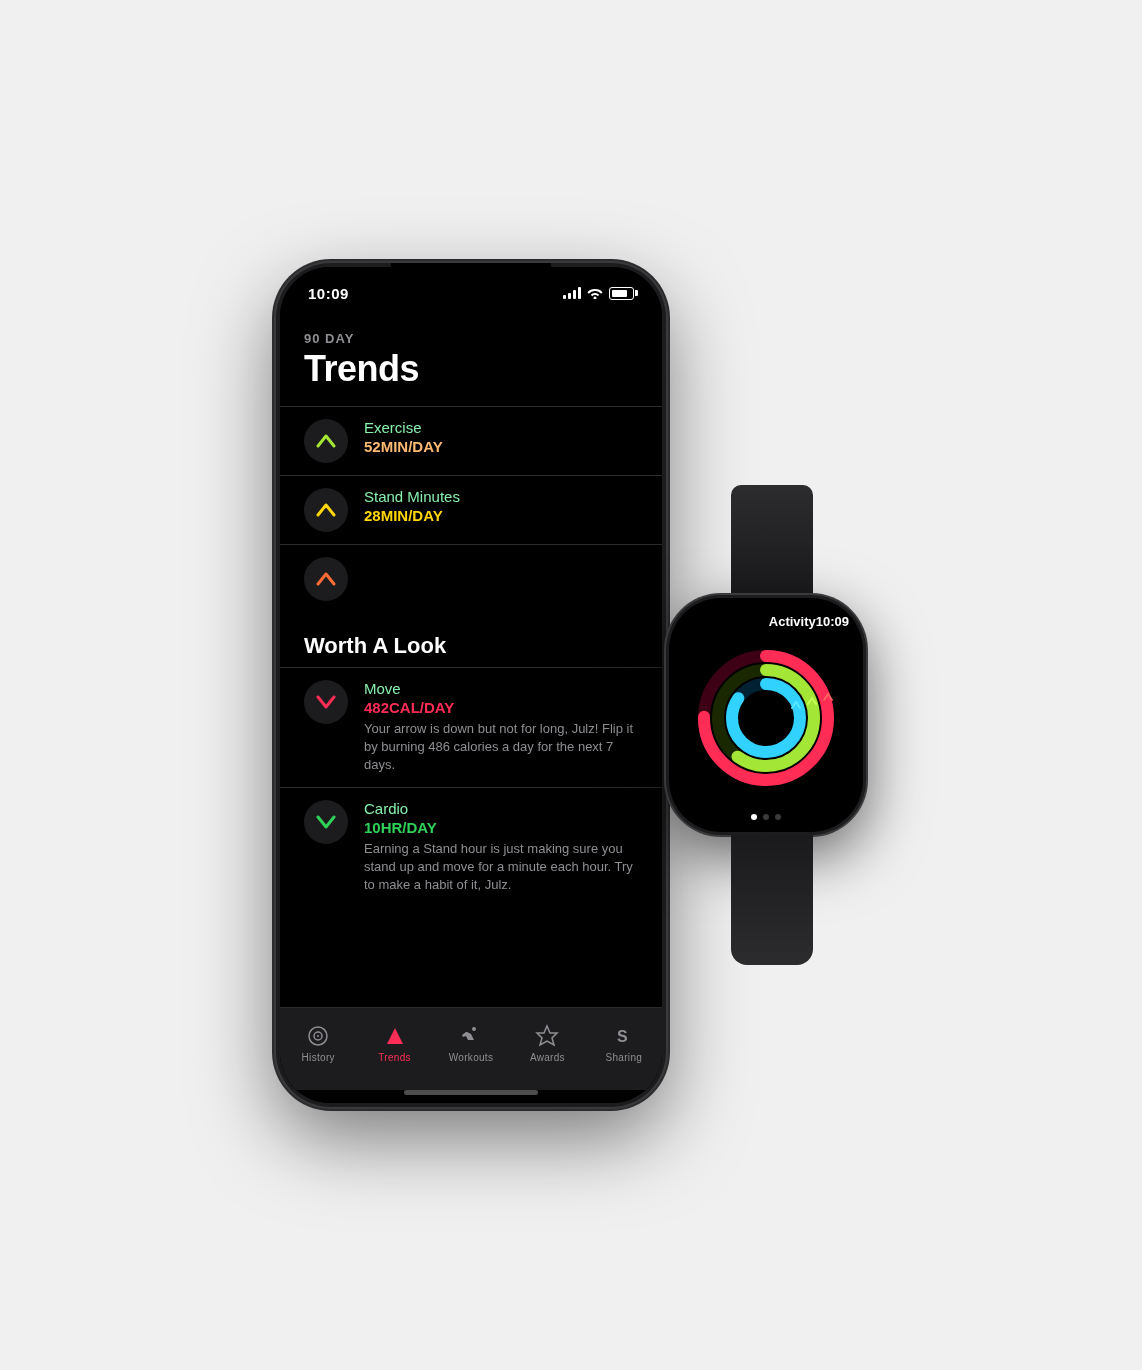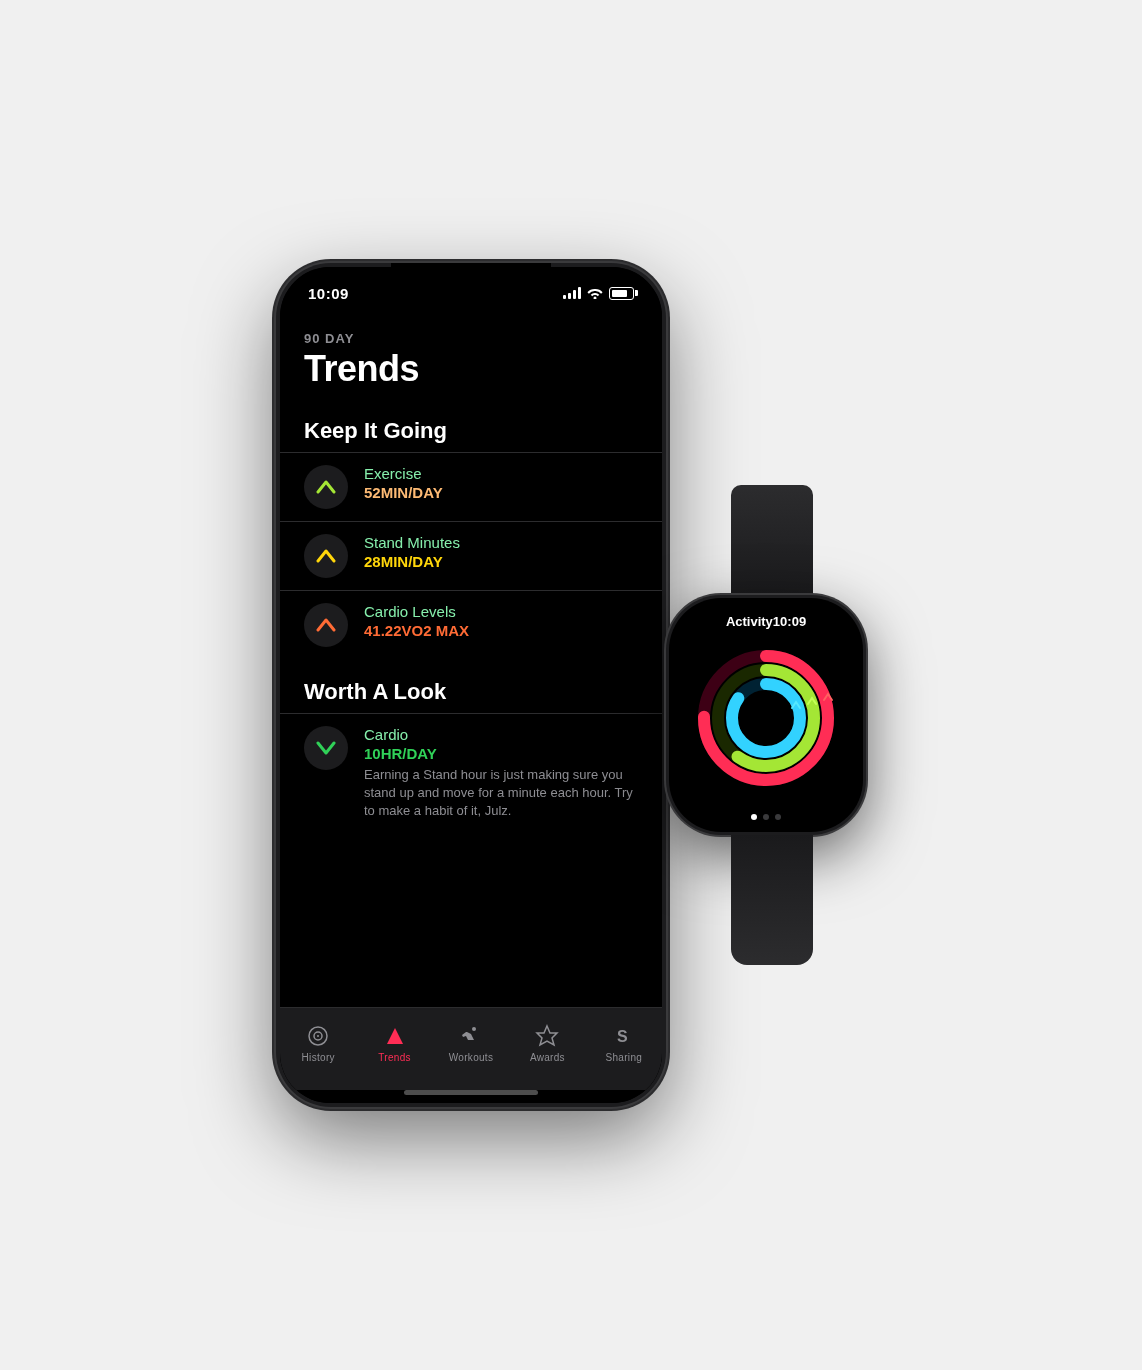--- a/index.html
+++ b/index.html
@@ -277,21 +277,21 @@
       margin: 3px;
       border-radius: 52px;
       display: flex;
       flex-direction: column;
       overflow: hidden;
       padding: 16px 14px 12px;
     }
 
     .watch-header {
       display: flex;
-      justify-content: center;
+      justify-content: flex-end;
       align-items: center;
     }
 
     .watch-title {
       color: #fff;
       font-size: 13px;
       font-weight: 600;
     }
 
     .watch-time {
@@ -378,21 +378,20 @@
           </div>
         </div>
       </div>
 
       <div class="app-content">
         <div class="header-section">
           <div class="day-label">90 DAY</div>
           <div class="page-title">Trends</div>
         </div>
 
-        <div class="section-label">Keep It Going</div>
 
         <div class="trend-item">
           <div class="chevron-container">
             <svg width="20" height="14" viewBox="0 0 20 14" fill="none">
               <path d="M2 12L10 2L18 12" stroke="#a4e635" stroke-width="3" stroke-linecap="round" stroke-linejoin="round"></path>
             </svg>
           </div>
           <div class="trend-info">
             <div class="trend-name">Exercise</div>
             <div class="trend-value green">52MIN/DAY</div>
@@ -411,28 +410,36 @@
           </div>
         </div>
 
 
         <div class="trend-item">
           <div class="chevron-container">
             <svg width="20" height="14" viewBox="0 0 20 14" fill="none">
               <path d="M2 12L10 2L18 12" stroke="#ff6b35" stroke-width="3" stroke-linecap="round" stroke-linejoin="round"></path>
             </svg>
           </div>
+        </div>
+
+        <div class="section-label" style="margin-top:8px;">Worth A Look</div>
+
+        <div class="trend-item">
+          <div class="chevron-container">
+            <svg width="20" height="14" viewBox="0 0 20 14" fill="none">
+              <path d="M2 2L10 12L18 2" stroke="#ff2d55" stroke-width="3" stroke-linecap="round" stroke-linejoin="round"></path>
+            </svg>
+          </div>
           <div class="trend-info">
-            <div class="trend-name">Cardio Levels</div>
-            <div class="trend-value orange">41.22VO2 MAX</div>
-          </div>
-        </div>
-
-        <div class="section-label" style="margin-top:8px;">Worth A Look</div>
-
+            <div class="trend-name">Move</div>
+            <div class="trend-value pink">482CAL/DAY</div>
+            <div class="trend-desc">Your arrow is down but not for long, Julz! Flip it by burning 486 calories a day for the next 7 days.</div>
+          </div>
+        </div>
 
         <div class="trend-item">
           <div class="chevron-container">
             <svg width="20" height="14" viewBox="0 0 20 14" fill="none">
               <path d="M2 2L10 12L18 2" stroke="#30d158" stroke-width="3" stroke-linecap="round" stroke-linejoin="round"></path>
             </svg>
           </div>
           <div class="trend-info">
             <div class="trend-name">Cardio</div>
             <div class="trend-value teal">10HR/DAY</div>

